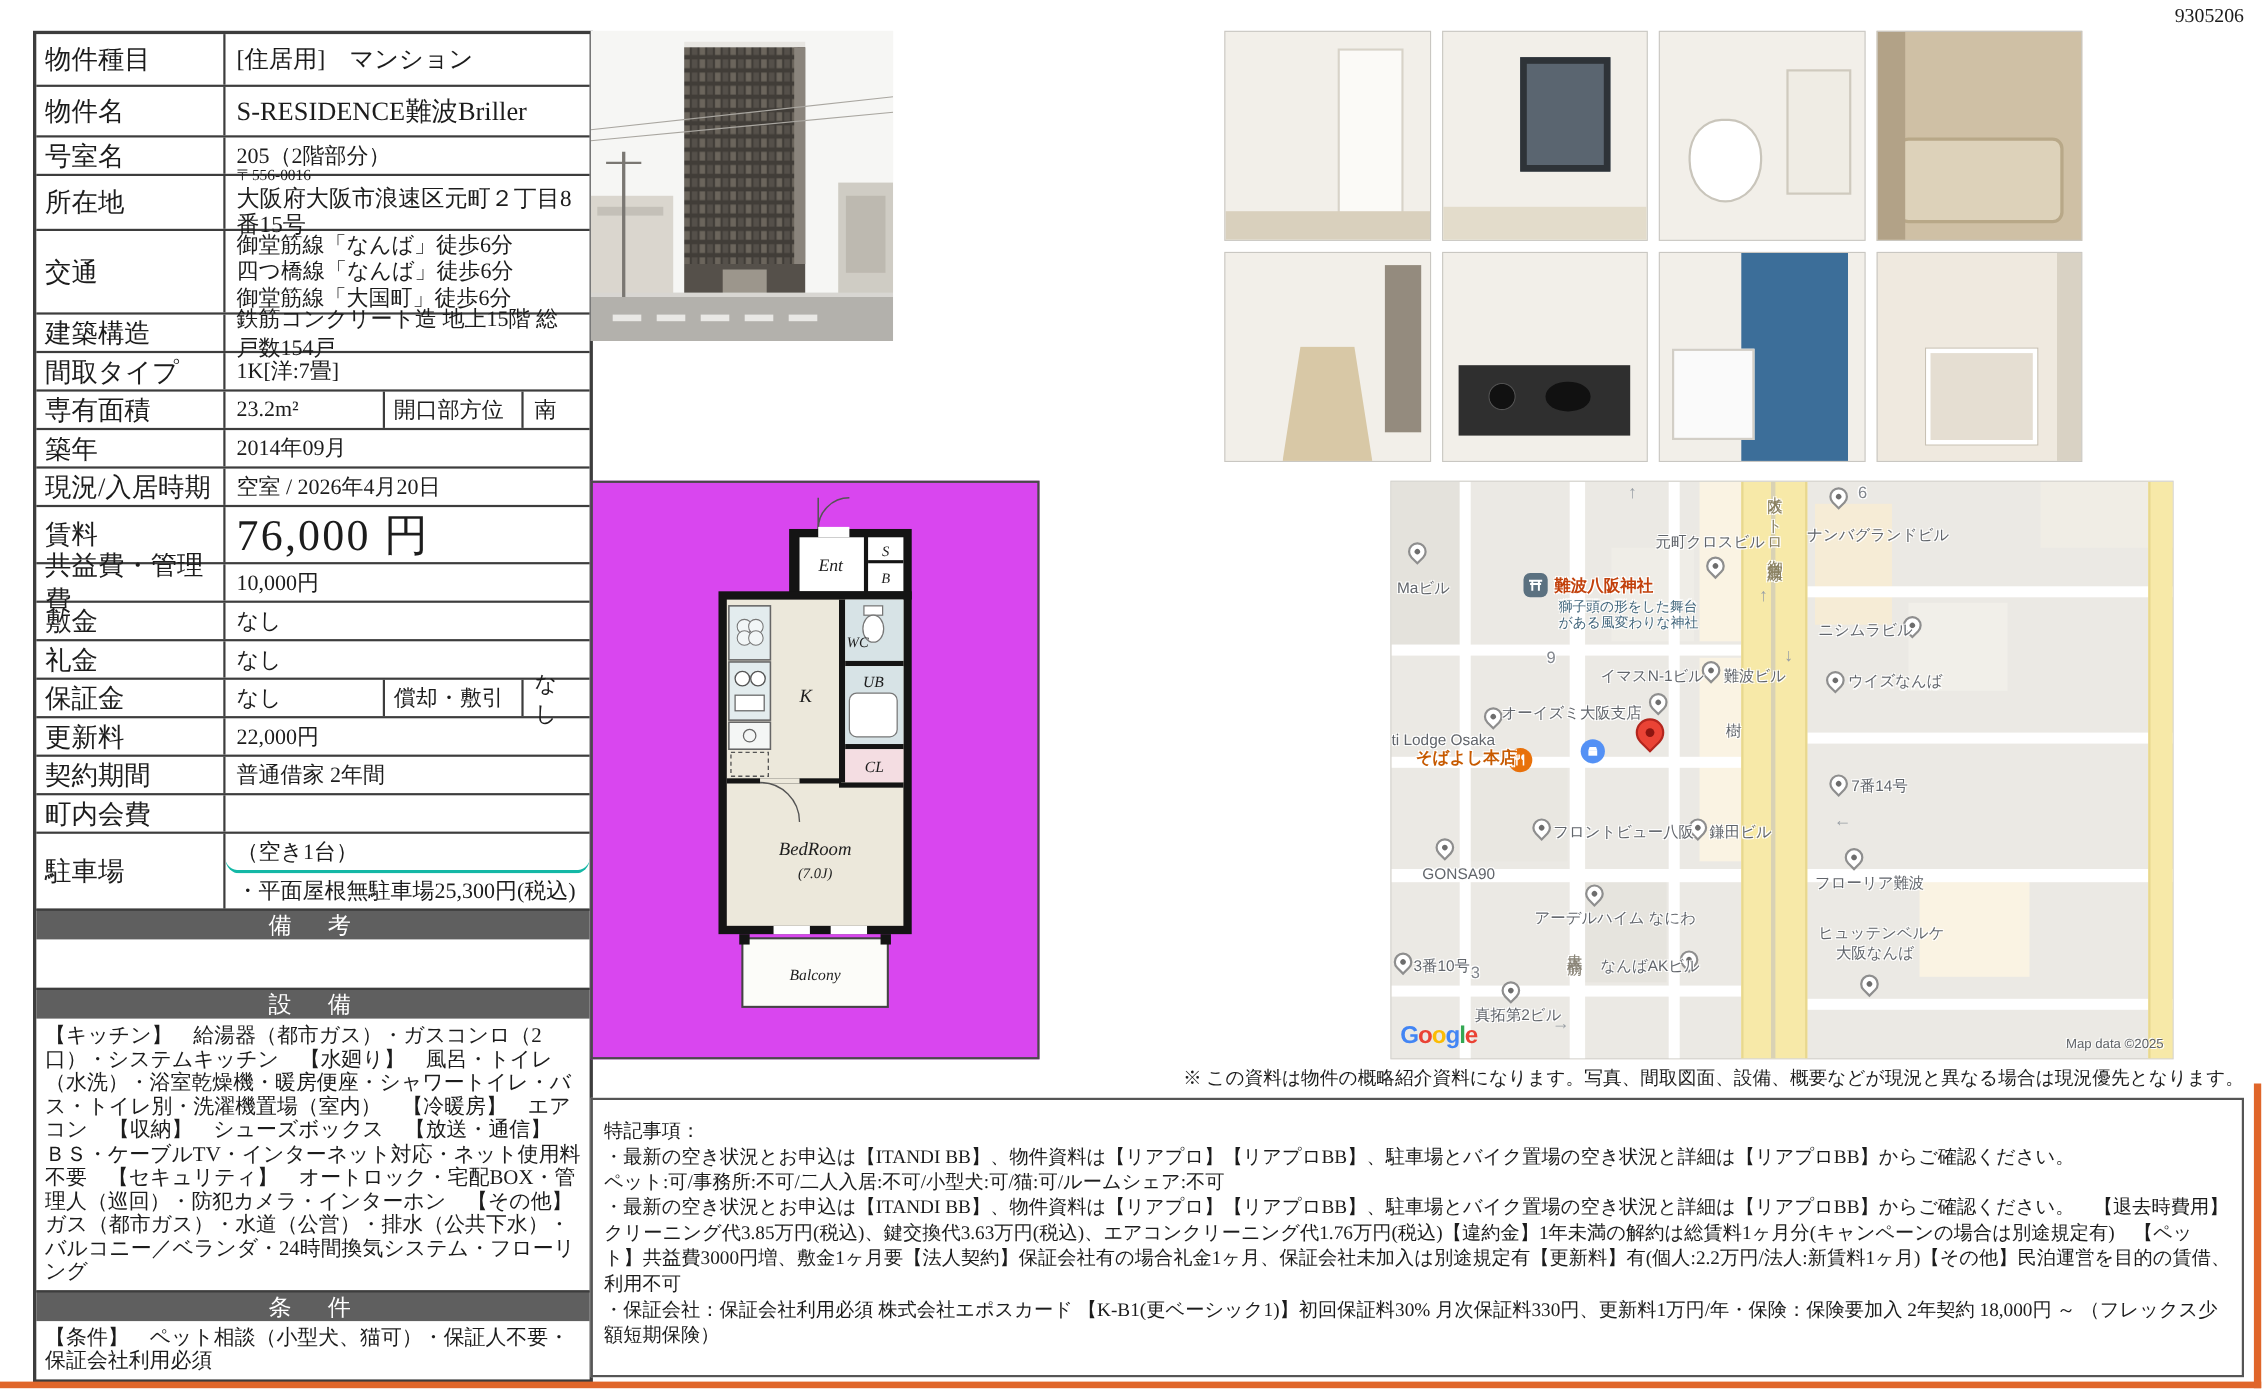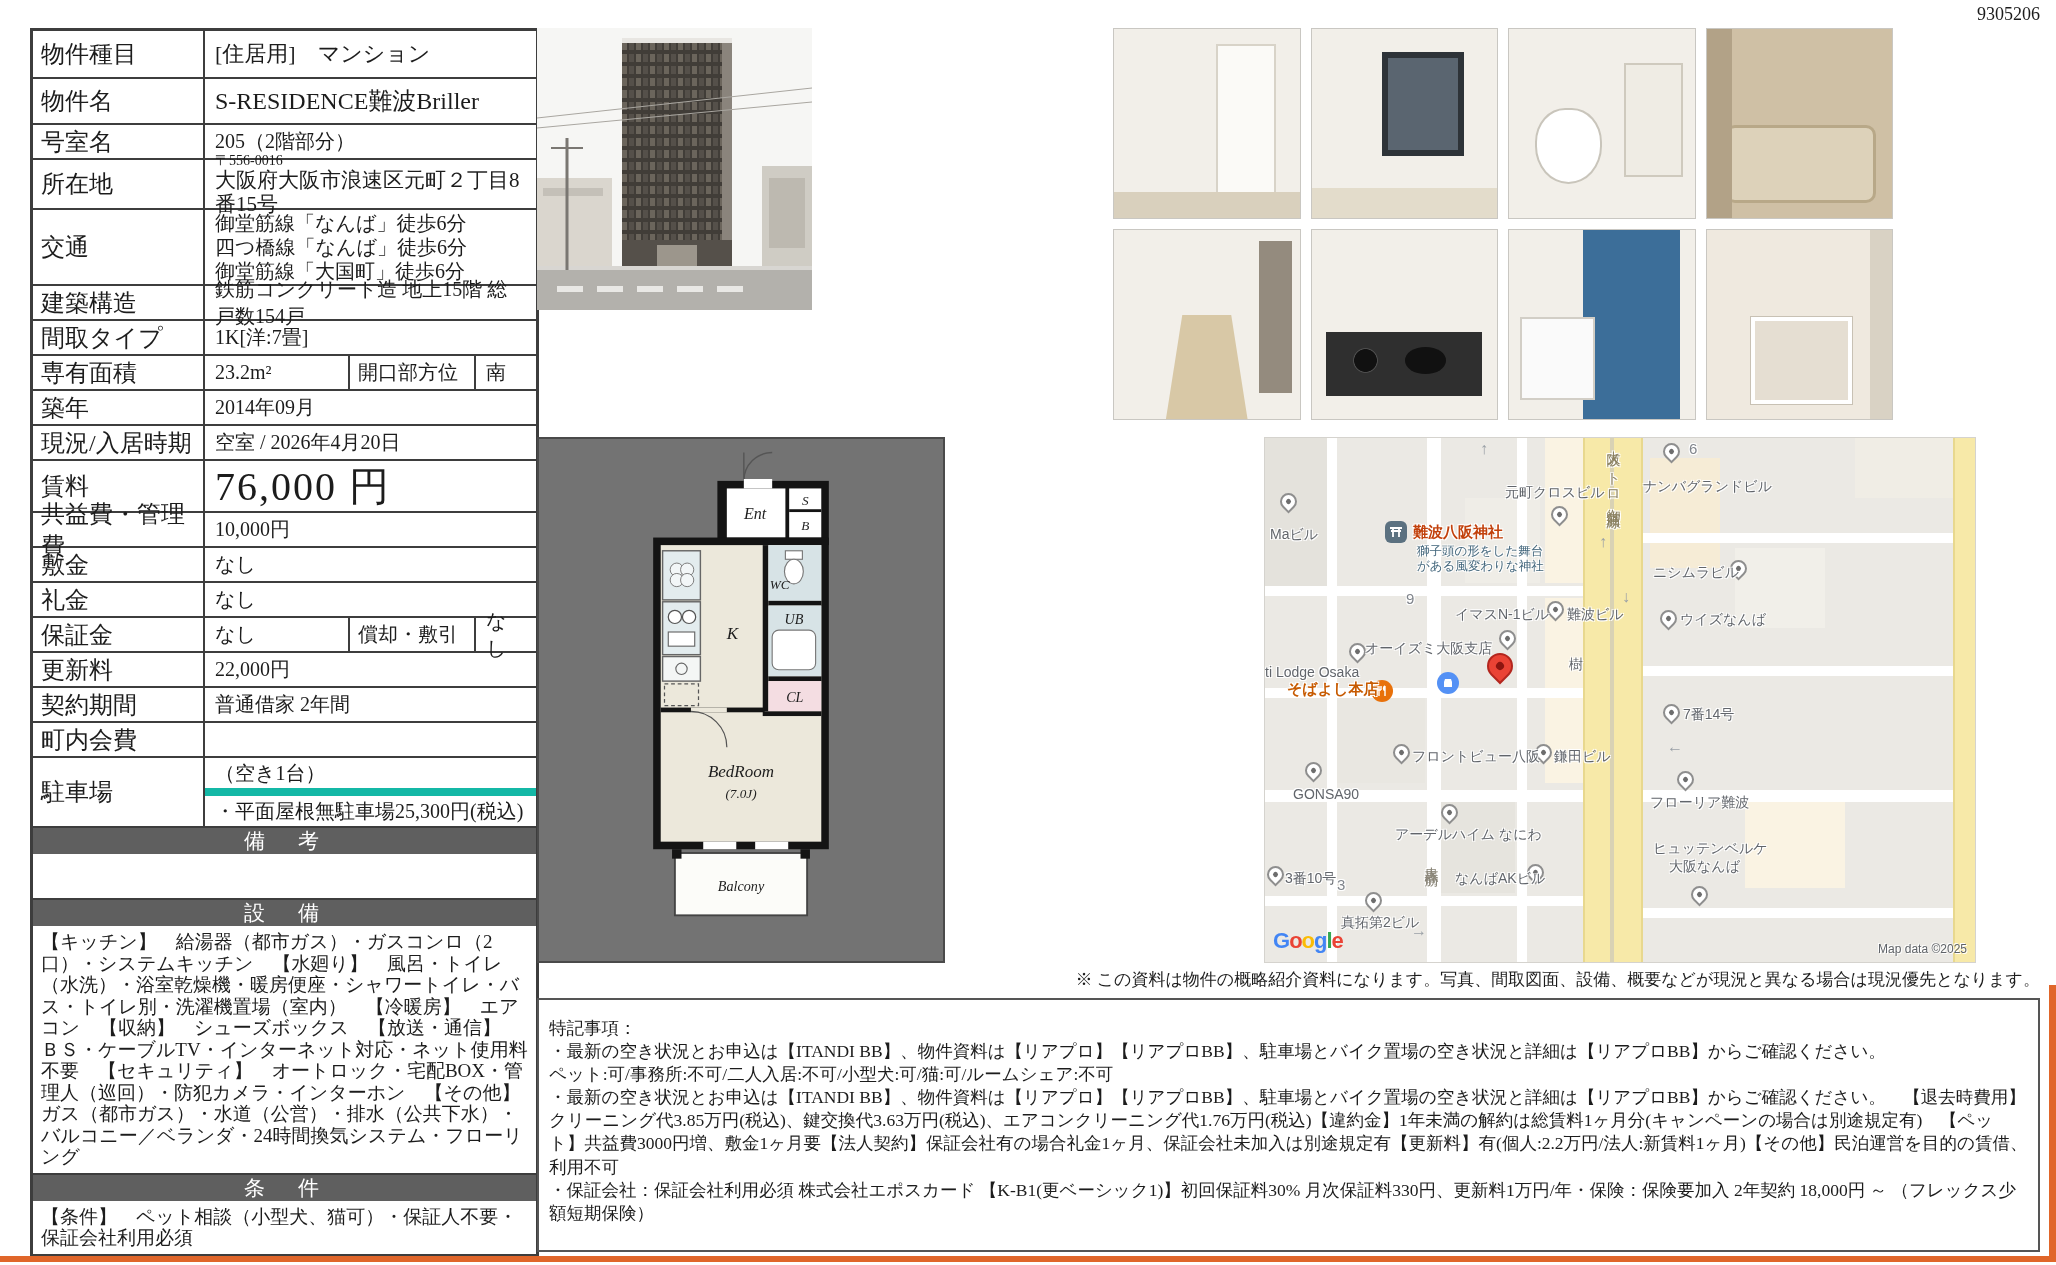--- a/index.html
+++ b/index.html
@@ -21,21 +21,21 @@
   .h46{height:46px}.h35{height:35px}.h50{height:50px}.h76{height:76px}.h52{height:52px}.h70{height:70px}.h44{height:44px}
   .postal{font-size:14px;line-height:15px;}
   .addr{font-size:21px;line-height:24px;}
   .acc{font-size:20px;line-height:24px;}
   .rent{font-size:40px;letter-spacing:2px;}
   .secbar{background:#5f5f5f;color:#fff;text-align:center;font-size:21px;height:26px;line-height:26px;
           letter-spacing:6px;border-top:2px solid #3d3d3d;}
   .secbody{border-top:2px solid #3d3d3d;padding:5px 8px;font-size:19px;line-height:21.5px;box-sizing:border-box;}
   .parkcell{flex:1;display:flex;flex-direction:column;}
   .parkcell>div{flex:1;display:flex;align-items:center;padding:0 10px;font-size:20px;box-sizing:border-box;}
-  .parkcell>div:first-child{border-bottom:8px solid #14b8a6;}
+  .parkcell>div:first-child{border-bottom:3px solid #14b8a6;border-radius:13px;}
 
   
   #docnum{position:absolute;right:16px;top:4px;font-size:18px;}
   #disclaimer{position:absolute;right:16px;top:968px;font-size:17px;color:#1c1c1c;}
 
   
   #bphoto{position:absolute;left:537px;top:28px;width:275px;height:282px;background:#f6f6f4;overflow:hidden;}
 
   
   #photos{position:absolute;left:1113px;top:28px;width:780px;height:392px;
@@ -56,21 +56,21 @@
   .ph6::after{content:"";position:absolute;left:18%;bottom:24%;width:22%;height:14%;background:radial-gradient(circle,#111 45%,#555 48%,#2f2f2f 52%);border-radius:50%;
               box-shadow:60px 0 0 0 #111;}
   .ph7::before{content:"";position:absolute;right:8%;top:0;width:52%;height:100%;background:#3c6e99;}
   .ph7::after{content:"";position:absolute;left:6%;bottom:10%;width:38%;height:42%;background:#fafafa;border:2px solid #d2cec6;}
   .ph8{background:#efe9df;}
   .ph8::before{content:"";position:absolute;left:24%;bottom:8%;width:50%;height:42%;background:#e5ded2;border:4px solid #fff;box-shadow:0 0 0 1px #c8c1b4;}
   .ph8::after{content:"";position:absolute;right:0;top:0;width:12%;height:100%;background:#d9d2c4;}
 
   
   #fpanel{position:absolute;left:537px;top:437px;width:408px;height:526px;border:2px solid #4a4a4a;
-          background:#737373;box-sizing:border-box;display:flex;align-items:center;justify-content:center;}
+          background:#d946ef;box-sizing:border-box;display:flex;align-items:center;justify-content:center;}
   #fpanel svg{display:block;}
   .fptext{font-family:"Liberation Serif","DejaVu Serif",serif;font-style:italic;fill:#1d1d1d;}
 
   
   #map{position:absolute;left:1264px;top:437px;width:712px;height:526px;background:#ebe9e4;overflow:hidden;
        font-family:"Liberation Sans","DejaVu Sans",sans-serif;border:1px solid #d5d3ce;box-sizing:border-box;}
   .blk{position:absolute;}
   .street{position:absolute;background:#ffffff;}
   .yroad{position:absolute;background:#f7e9a8;border-left:2px solid #e8d88e;border-right:2px solid #e8d88e;box-sizing:border-box;}
   .mlabel{position:absolute;font-size:14px;color:#61656b;white-space:nowrap;

